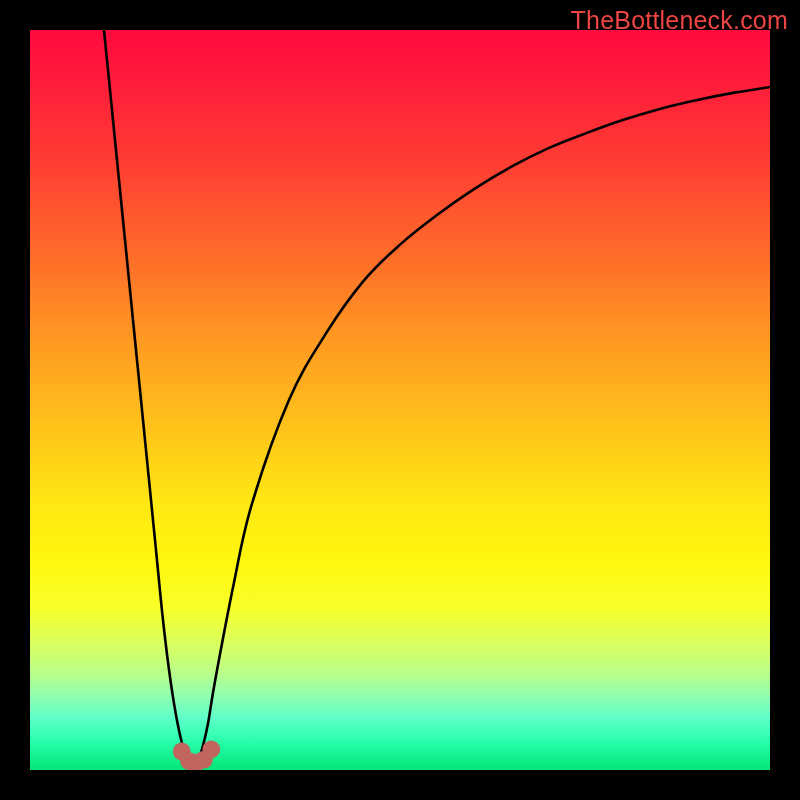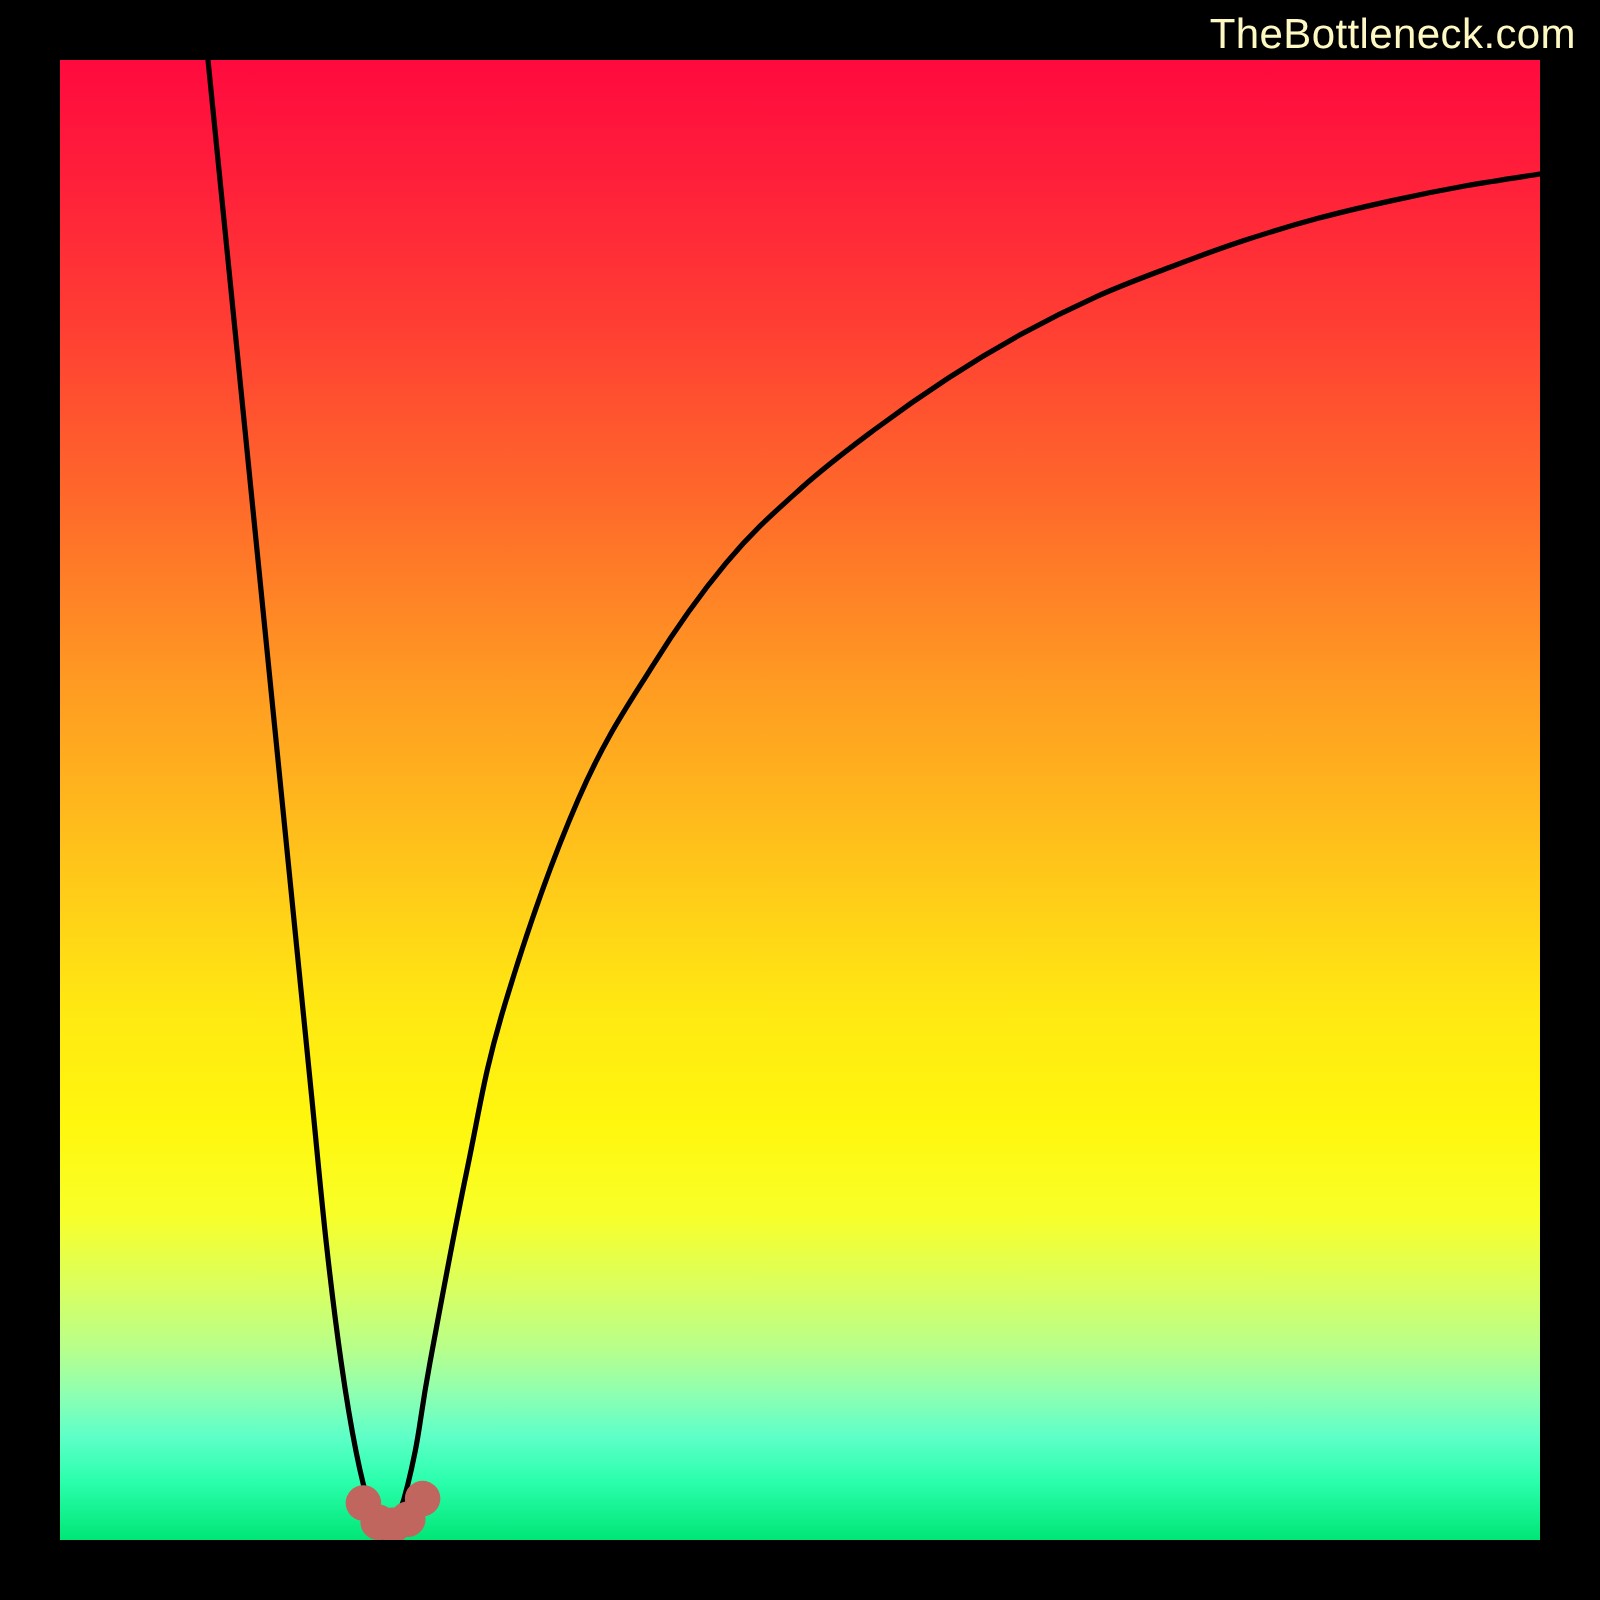--- a/index.html
+++ b/index.html
@@ -43,22 +43,22 @@
   svg.curve {
     position: absolute;
     inset: 0;
     width: 740px;
     height: 740px;
   }
   .watermark {
     position: absolute;
     top: 6px;
     right: 12px;
-    color: #fef9c3;
-    font-size: 21px;
+    color: #ef4444;
+    font-size: 25px;
     letter-spacing: 0.2px;
     text-align: center;
   }
 </style>
 </head>
 <body>
 
 <div class="frame">
   <div class="gradient"></div>
   <svg class="curve" viewBox="0 0 740 740" preserveAspectRatio="none">

